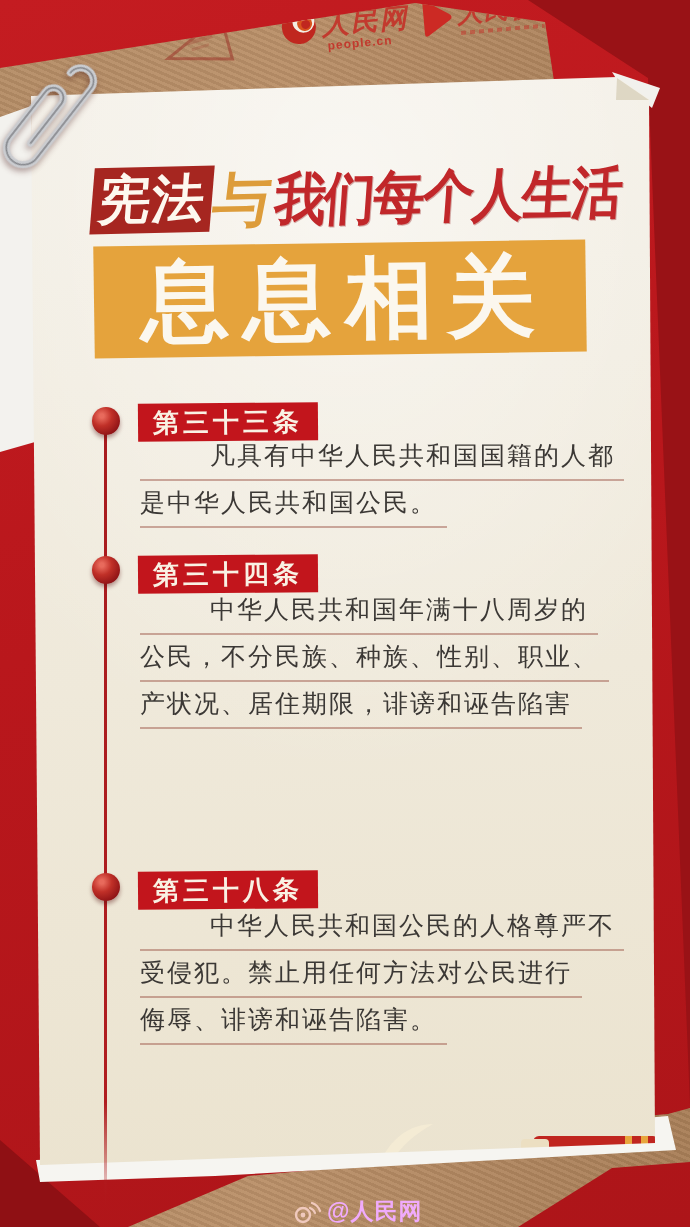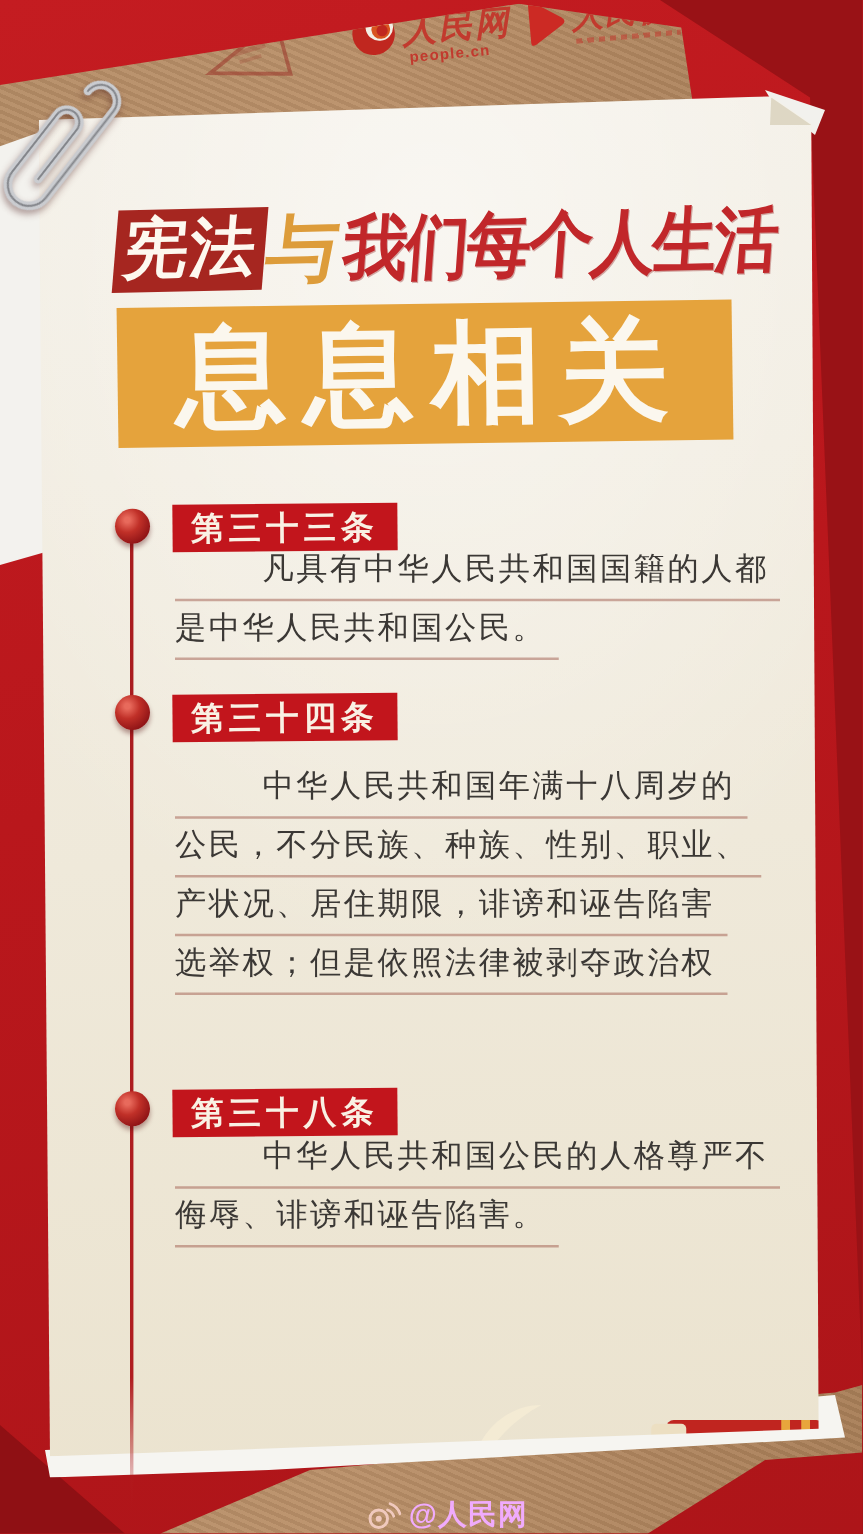--- a/index.html
+++ b/index.html
@@ -143,29 +143,29 @@
   </div>
   <div class="abs title2">息息相关</div>
 
   <div id="articles">
       <div class="badge" style="top: 329px;">第三十三条</div>
       <div class="art-body" style="top: 360px;">
         <div class="bodyline first">凡具有中华人民共和国国籍的人都</div>
         <div class="bodyline">是中华人民共和国公民。</div>
       </div>
       <div class="badge" style="top: 481px;">第三十四条</div>
-      <div class="art-body" style="top: 534px;">
+      <div class="art-body" style="top: 514px;">
         <div class="bodyline first">中华人民共和国年满十八周岁的</div>
         <div class="bodyline">公民，不分民族、种族、性别、职业、</div>
         <div class="bodyline">产状况、居住期限，诽谤和诬告陷害</div>
-        <div class="bodyline">选举权；但是依照法律被剥夺政治权</div>
       </div>
       <div class="badge" style="top: 797px;">第三十八条</div>
       <div class="art-body" style="top: 830px;">
         <div class="bodyline first">中华人民共和国公民的人格尊严不</div>
+        <div class="bodyline">受侵犯。禁止用任何方法对公民进行</div>
         <div class="bodyline">侮辱、诽谤和诬告陷害。</div>
       </div>
     </div>
 
   <svg class="abs books" width="420" height="100" viewBox="0 0 420 100">
 
     <path d="M4,72 C45,56 110,56 131,80 L133,95 C85,84 30,86 8,90 Z" fill="#b81f24"></path>
     <path d="M262,72 C221,56 156,56 135,80 L133,95 C181,84 236,86 258,90 Z" fill="#a31b1f"></path>
     <path d="M10,70 C50,52 112,54 132,76 L132,86 C90,70 42,70 12,80 Z" fill="#e8dcbd"></path>
     <path d="M256,70 C216,52 154,54 134,76 L134,86 C176,70 224,70 254,80 Z" fill="#f2e8cf"></path>

